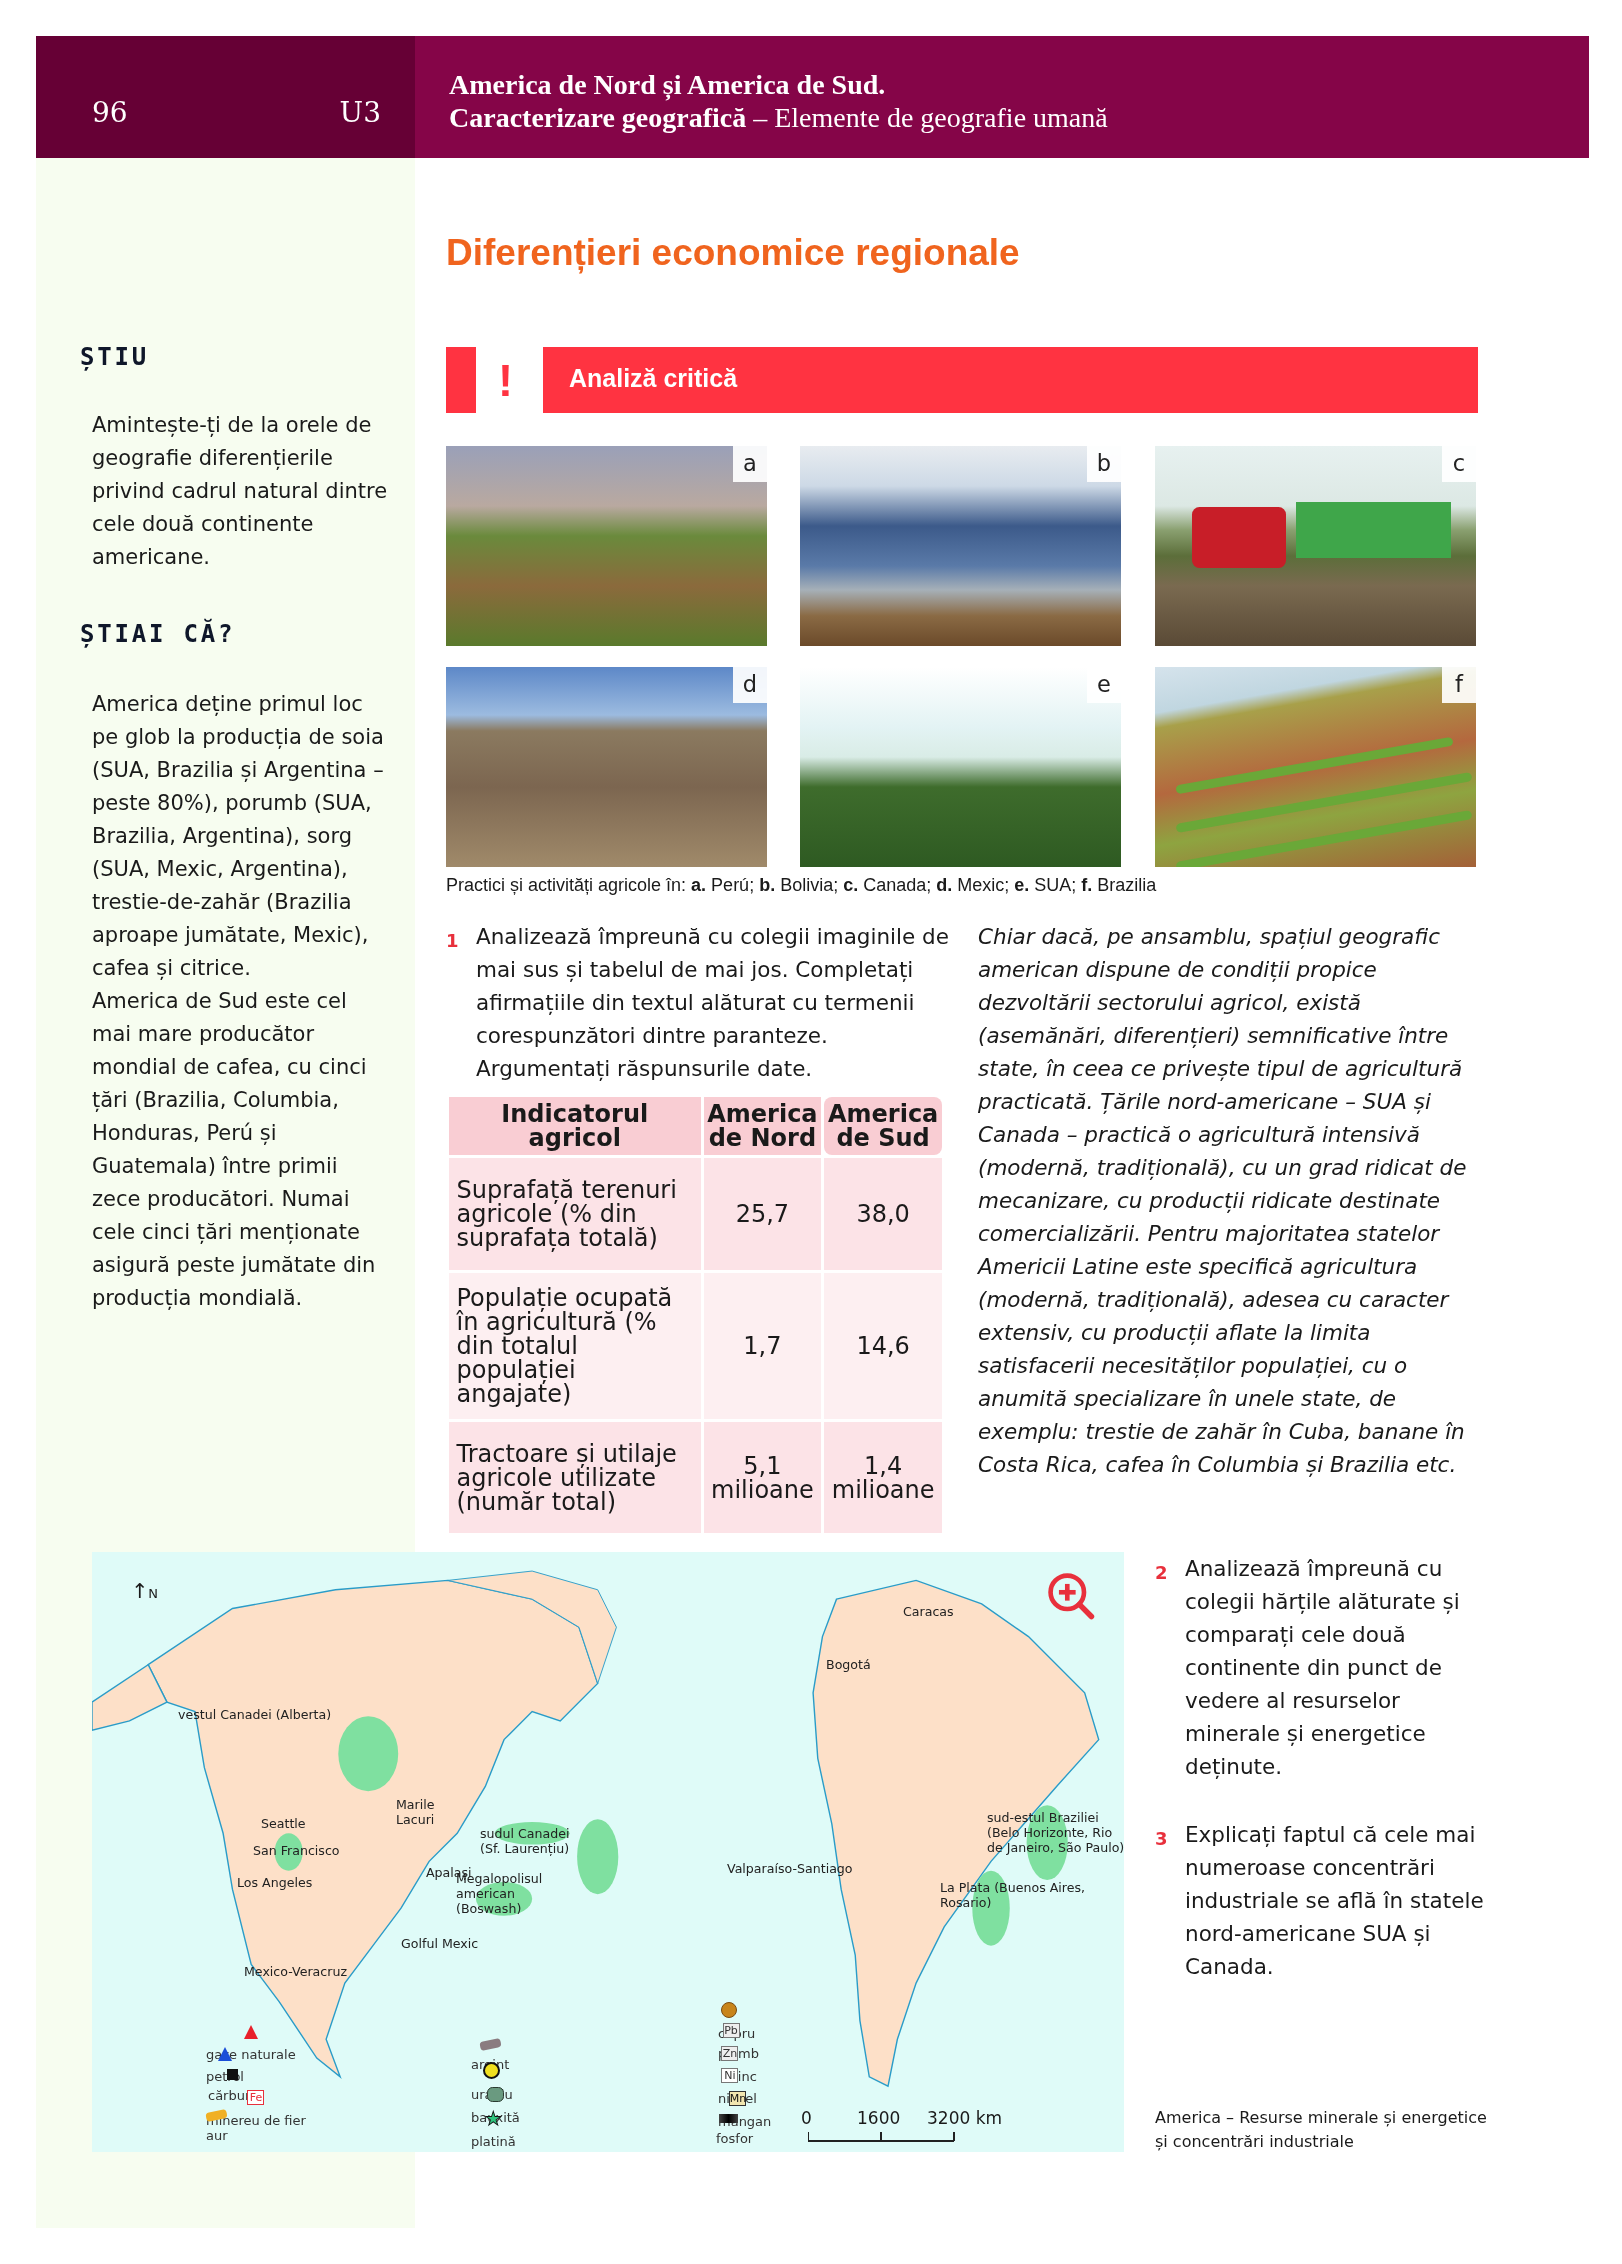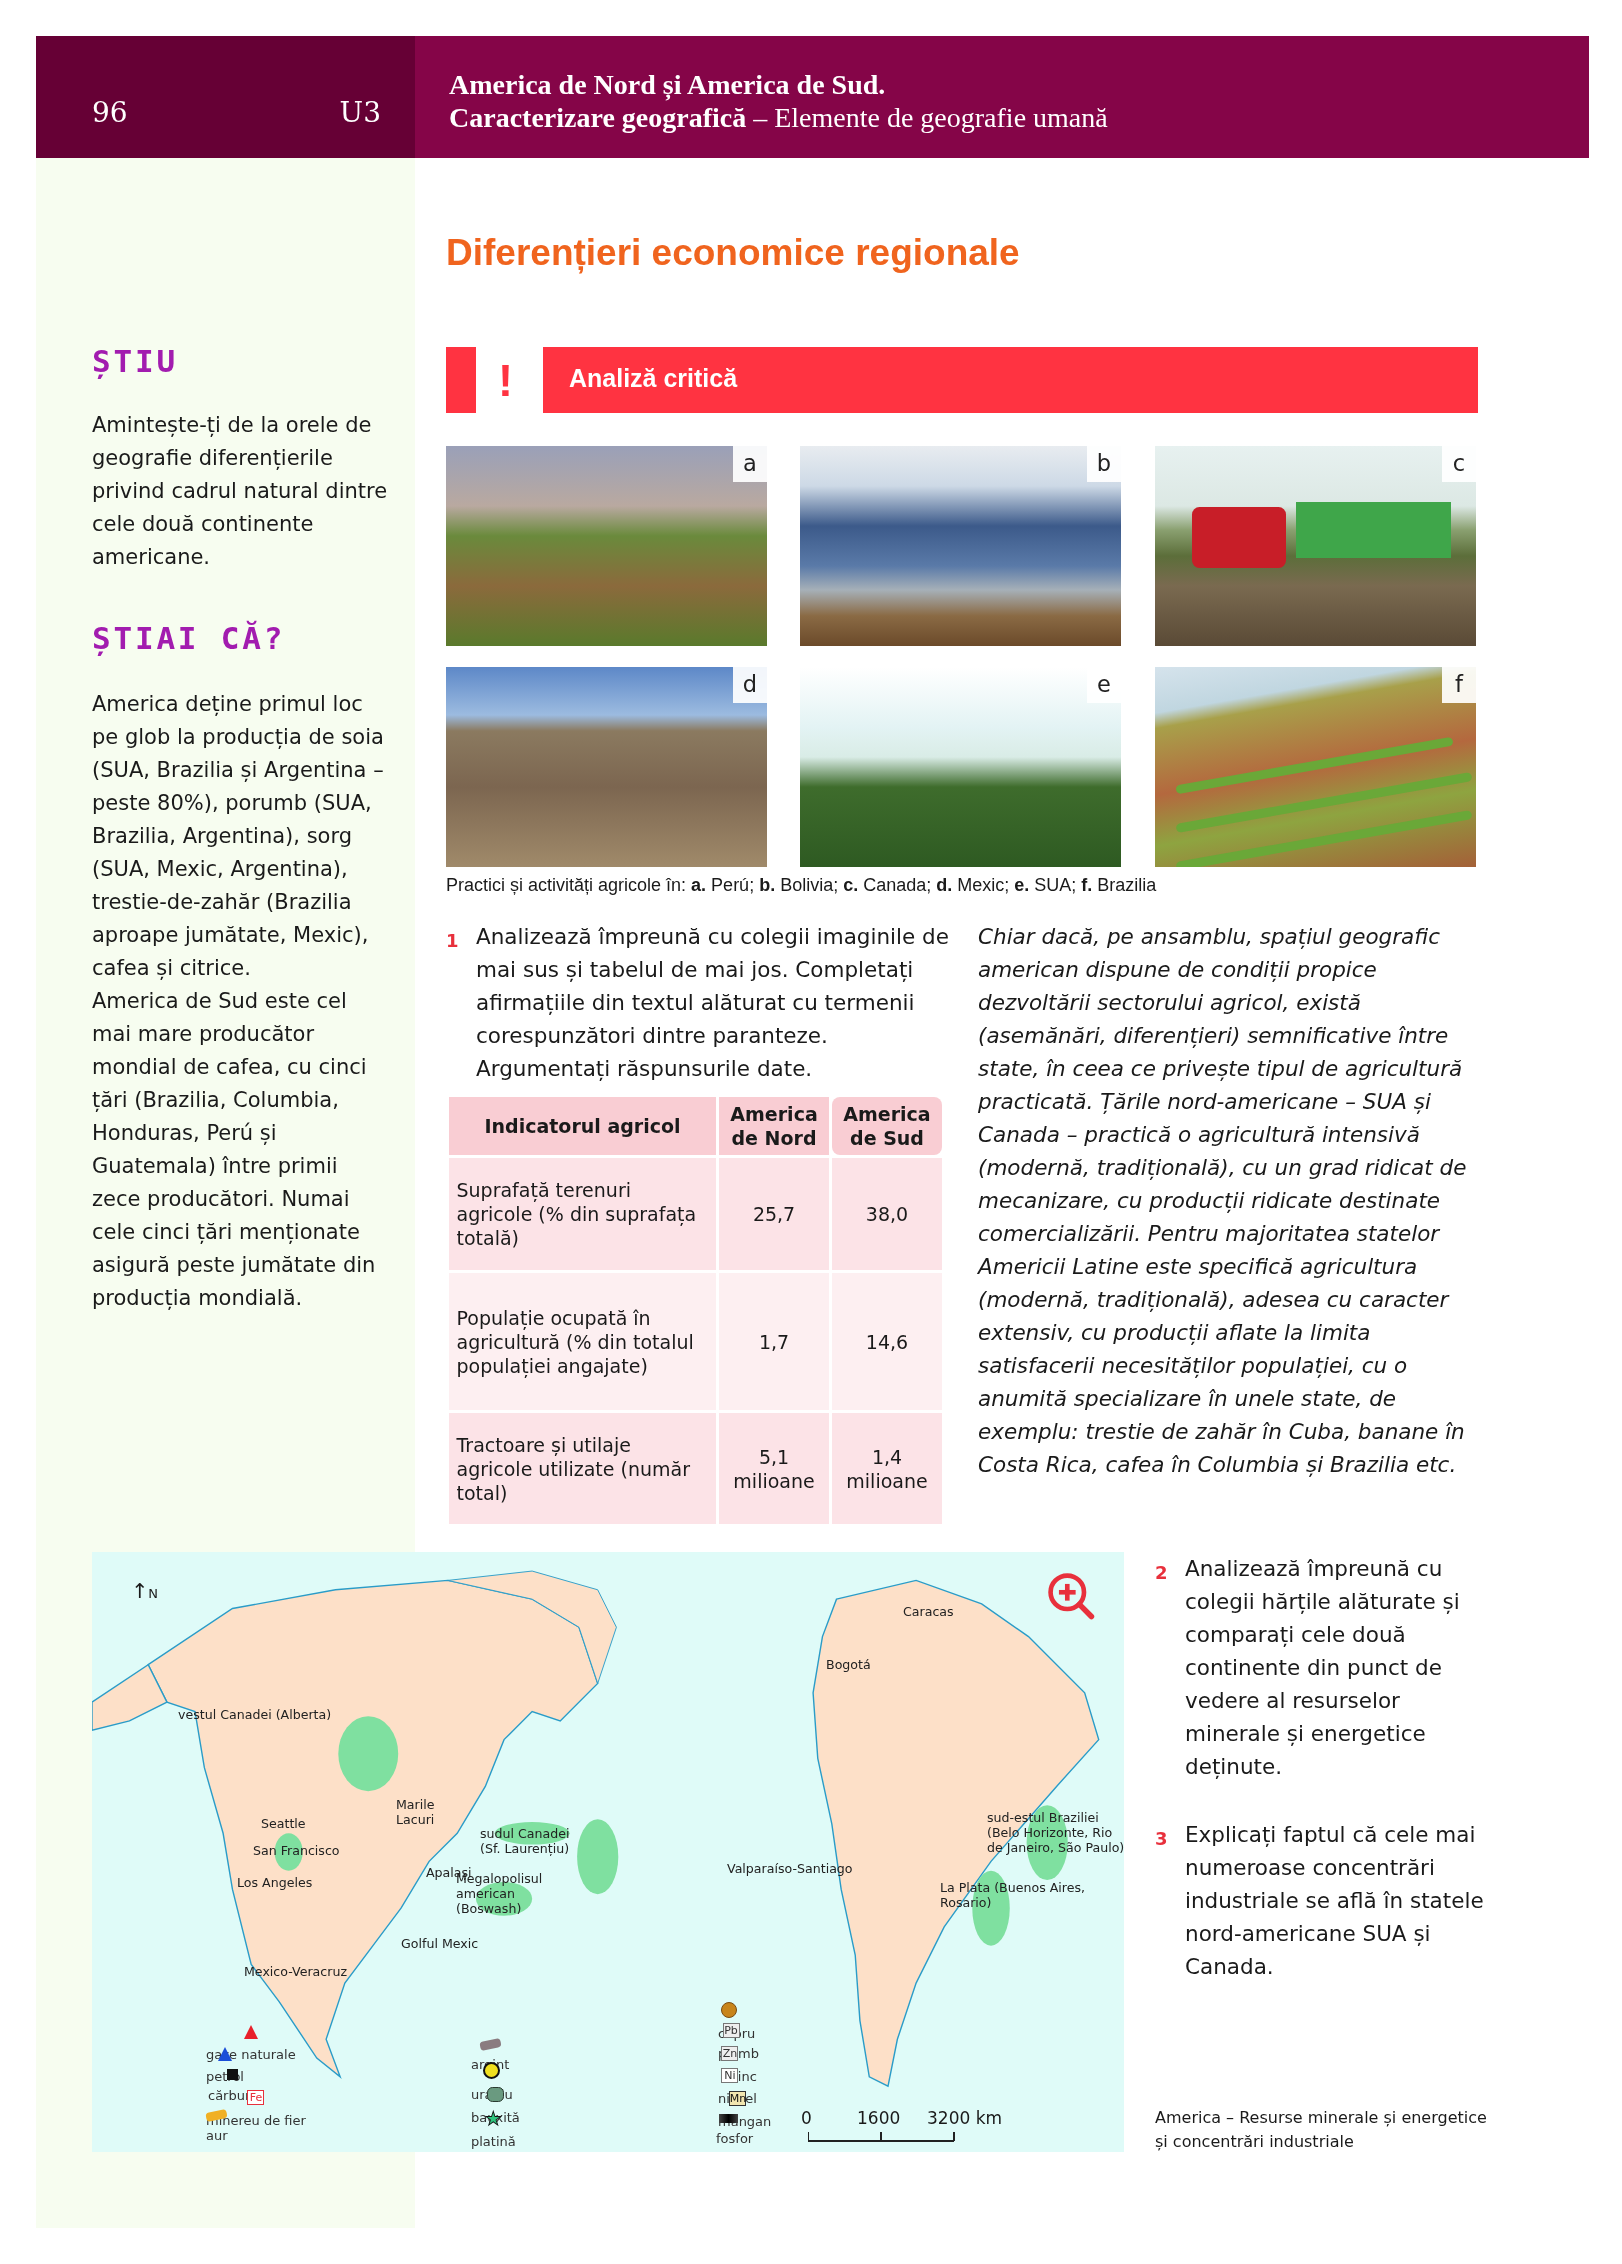--- a/index.html
+++ b/index.html
@@ -11,21 +11,21 @@
   .header { position: absolute; left: 36px; top: 36px; width: 1553px; height: 122px; background: #850548; display: flex; }
   .header-left { width: 379px; height: 100%; background: #660035; position: relative; }
   .page-num { position: absolute; left: 56px; top: 60px; color: #fff; font-family: "DejaVu Serif", "Liberation Serif", serif; font-size: 28px; font-weight: 300; }
   .unit { position: absolute; right: 34px; top: 60px; color: #fff; font-family: "DejaVu Serif", "Liberation Serif", serif; font-size: 28px; }
   .header-title { padding: 32px 0 0 34px; color: #fff; font-family: "Liberation Serif", "DejaVu Serif", serif; font-size: 28px; line-height: 33px; }
   .header-title .b { font-weight: bold; }
   .header-title .thin { font-weight: normal; }
 
   .section-title { position: absolute; left: 446px; top: 232px; color: #f0641e; font-family: "Liberation Sans", sans-serif; font-weight: bold; font-size: 37px; }
 
-  .side-h { position: absolute; left: 92px; color: #a21caf; font-family: "DejaVu Sans Mono", "Liberation Mono", monospace; font-weight: bold; font-size: 31px; letter-spacing: 2.8px; }
+  .side-h { position: absolute; left: 80px; color: #0f172a; font-family: "DejaVu Sans Mono", "Liberation Mono", monospace; font-weight: bold; font-size: 24px; letter-spacing: 2.8px; }
   .side-p { position: absolute; left: 92px; width: 300px; font-family: "DejaVu Sans", sans-serif; font-size: 21px; line-height: 33px; color: #1a1a1a; }
 
   .crit-bar { position: absolute; left: 446px; top: 347px; width: 1032px; height: 66px; }
   .crit-left { position: absolute; left: 0; top: 0; width: 30px; height: 66px; background: #ff3341; }
   .crit-excl { position: absolute; left: 52px; top: 7.5px; color: #ff3341; font-family: "Liberation Sans", sans-serif; font-weight: bold; font-size: 45px; }
   .crit-main { position: absolute; left: 97px; top: 0; width: 935px; height: 66px; background: #ff3341; }
   .crit-label { position: absolute; left: 26px; top: 17px; color: #fff; font-family: "Liberation Sans", sans-serif; font-weight: bold; font-size: 25px; }
 
   .photo { position: absolute; width: 321px; height: 200px; overflow: hidden; }
   .photo .tag { position: absolute; right: 0; top: 0; width: 34px; height: 36px; background: rgba(255,255,255,0.92); color: #222; font-family: "DejaVu Sans", sans-serif; font-size: 22.5px; text-align: center; line-height: 34px; }
@@ -39,21 +39,21 @@
   .c-harv { position: absolute; left: 141px; top: 56px; width: 155px; height: 56px; background: #3fa64a; }
   .f-row { position: absolute; height: 9.4px; background: #6aa838; border-radius: 4.7px; }
 
   .caption { position: absolute; left: 446px; top: 875px; font-family: "Liberation Sans", sans-serif; font-size: 18px; color: #1a1a1a; }
   .caption b { font-weight: bold; }
 
   .task { position: absolute; font-family: "DejaVu Sans", sans-serif; font-size: 21.5px; line-height: 33px; color: #1a1a1a; }
   .task-num { position: absolute; left: 0; top: 0; color: #e8303c; font-weight: bold; font-size: 18px; }
   .task-text { margin-left: 30px; }
 
-  table.agri { position: absolute; left: 446px; top: 1094px; width: 499px; border-collapse: separate; border-spacing: 3.7px; font-family: "DejaVu Sans", sans-serif; font-size: 19px; color: #1a1a1a; }
+  table.agri { position: absolute; left: 446px; top: 1094px; width: 499px; border-collapse: separate; border-spacing: 3.7px; font-family: "DejaVu Sans", sans-serif; font-size: 24px; color: #1a1a1a; }
   table.agri th { background: #f9cdd3; font-weight: bold; height: 58px; text-align: center; line-height: 24px; padding: 0 3.7px; }
   table.agri td { background: #fce3e7; line-height: 24px; padding: 13px 7.5px; vertical-align: middle; }
   table.agri td.num { text-align: center; }
   table.agri tr.r2 td { background: #fdeff1; }
 
   .ital { position: absolute; left: 978px; top: 920px; width: 506px; font-family: "DejaVu Sans", sans-serif; font-style: italic; font-size: 21.5px; line-height: 33px; color: #1a1a1a; }
 
   .map { position: absolute; left: 92px; top: 1552px; width: 1032px; height: 600px; background: #dffbf8; overflow: hidden; }
   .map svg { position: absolute; left: 0; top: 0; }
   .map-label { position: absolute; font-family: "DejaVu Sans", sans-serif; font-size: 12.6px; color: #222; line-height: 15px; white-space: nowrap; }

